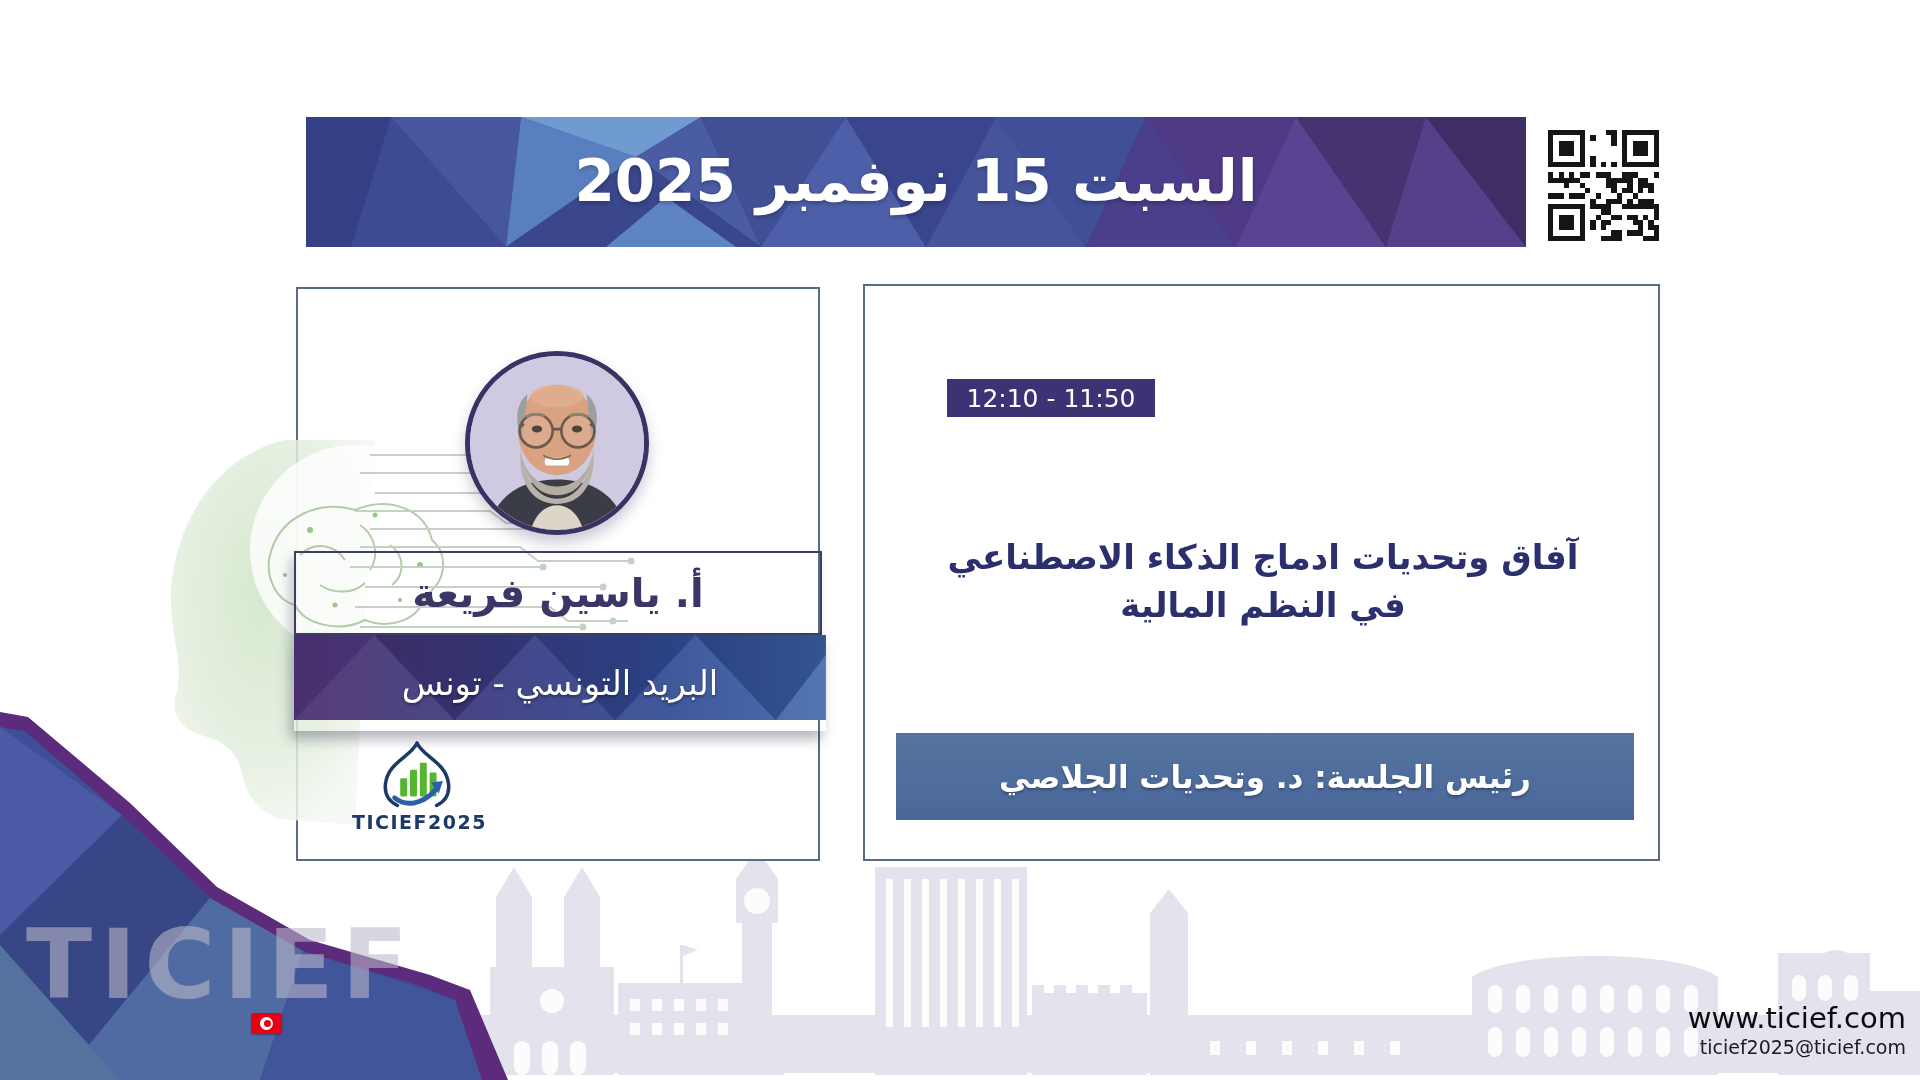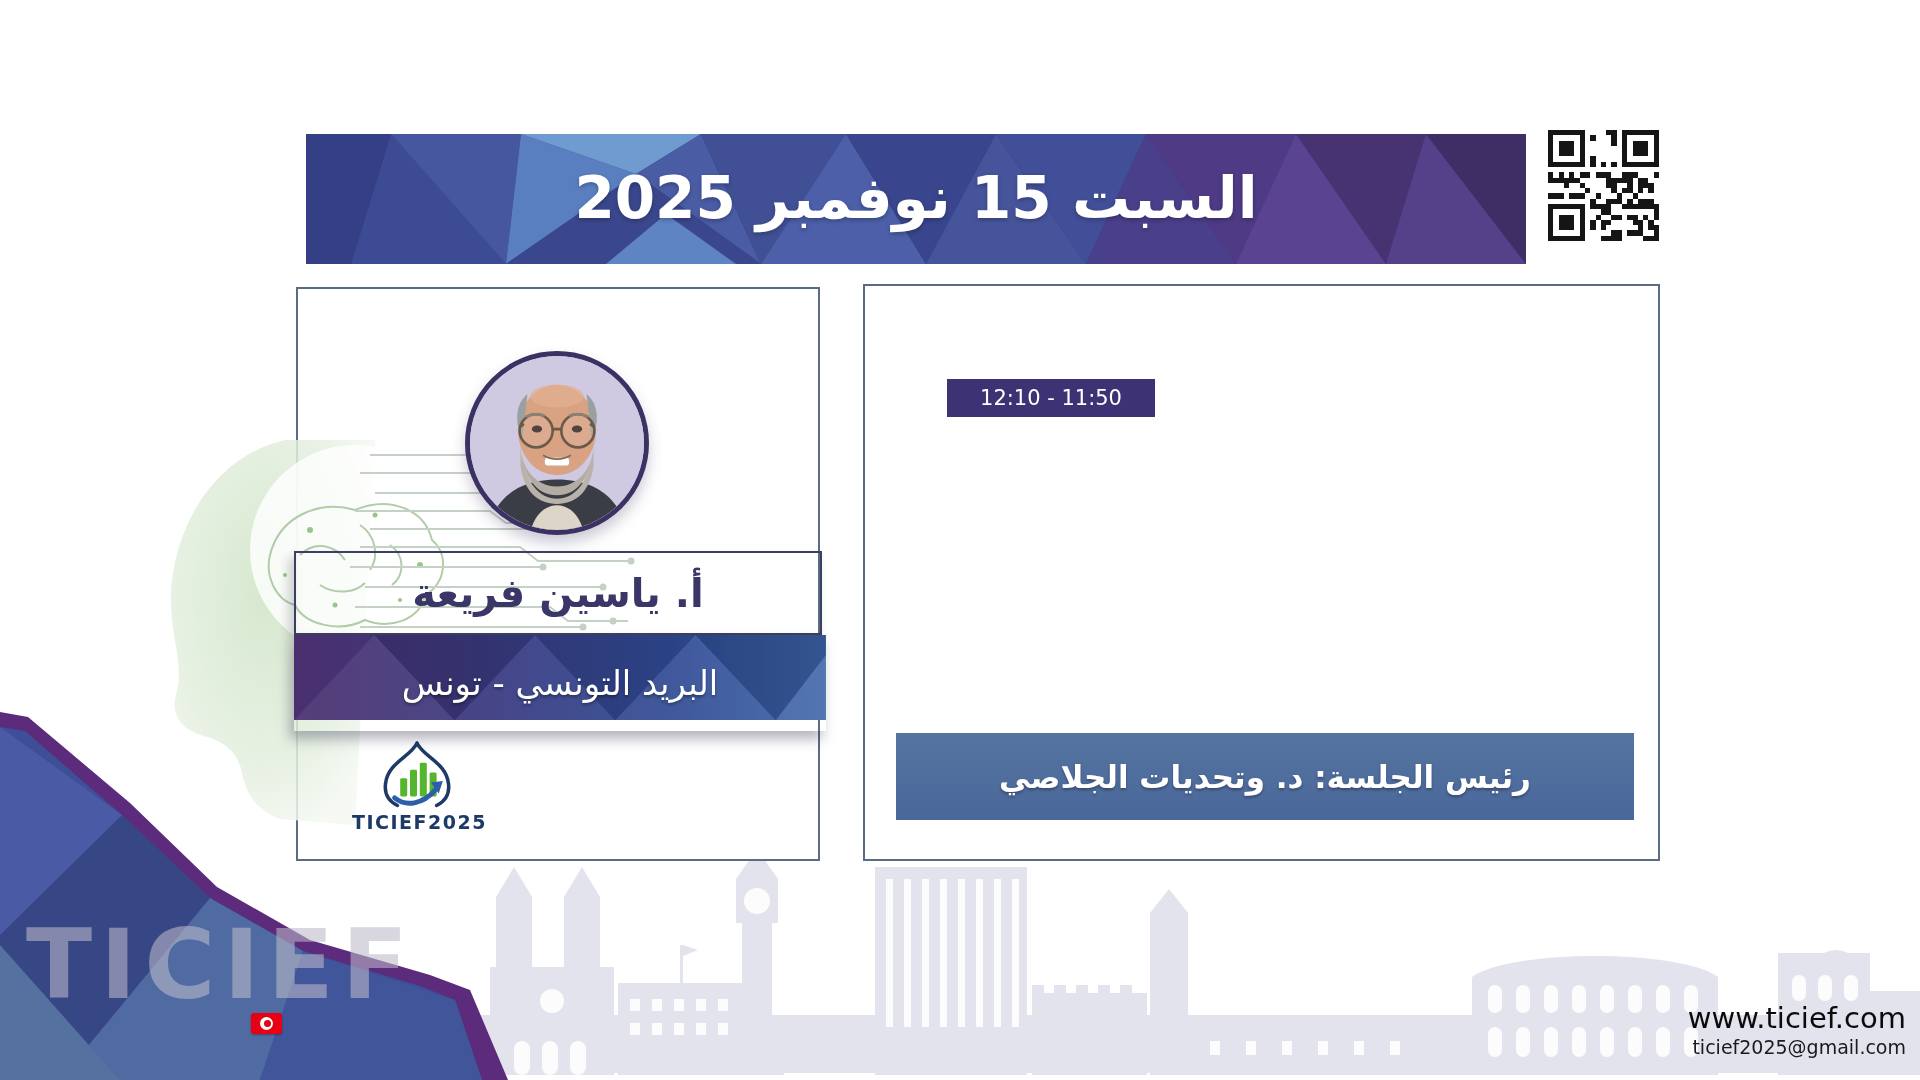--- a/index.html
+++ b/index.html
@@ -19,21 +19,21 @@
     color:rgba(188,184,200,0.58);line-height:1;
   }
   .flag{
     left:251px;top:1013px;width:31px;height:21px;background:#e70013;
     border-radius:3px;box-shadow:0 1px 2px rgba(0,0,0,.3);
   }
   .flag .disc{position:absolute;left:9px;top:4px;width:13px;height:13px;border-radius:50%;background:#fff;}
   .flag .crescent{position:absolute;left:13px;top:7px;width:7px;height:7px;border-radius:50%;background:#e70013;}
 
   
-  .banner{left:306px;top:134px;width:1220px;height:128px;}
+  .banner{left:306px;top:117px;width:1220px;height:128px;}
   .banner svg{position:absolute;inset:0;}
   .banner .date{
     position:absolute;inset:0;display:flex;align-items:center;justify-content:center;
     color:#ffffff;font-size:58px;font-weight:bold;text-shadow:0 2px 4px rgba(0,0,0,.25);
   }
 
   
   .qr{
     left:1545px;top:127px;width:117px;height:117px;background:#ffffff;
     display:grid;grid-template-columns:repeat(21,1fr);grid-template-rows:repeat(21,1fr);
@@ -69,21 +69,21 @@
     color:#ffffff;font-size:34px;text-shadow:0 2px 3px rgba(0,0,0,.35);
   }
   .logo{left:352px;top:739px;width:130px;text-align:center;}
   .logo svg{width:124px;height:70px;display:block;margin:0 auto;}
   .logo .logo-text{font-size:19px;font-weight:bold;color:#1d3a66;letter-spacing:1.5px;margin-top:2px;}
 
   
   .lecture-label{position:absolute;right:54px;top:84px;font-size:31px;font-weight:bold;color:#2b2f6e;}
   .time-badge{
     position:absolute;left:82px;top:93px;width:208px;height:38px;background:#3d3374;
-    color:#ffffff;font-size:21px;display:flex;align-items:center;justify-content:center;
+    color:#ffffff;font-size:25px;display:flex;align-items:center;justify-content:center;
   }
   .session-title{
     position:absolute;left:78px;top:248px;width:640px;text-align:center;
     font-size:34px;font-weight:bold;color:#2b2f6e;line-height:1.4;
   }
   .chair-bar{
     position:absolute;left:31px;top:447px;width:738px;height:87px;
     background:linear-gradient(#55749f,#4a679b);
     display:flex;align-items:center;justify-content:center;
     color:#ffffff;font-size:31px;font-weight:bold;text-shadow:0 2px 3px rgba(0,0,0,.3);
@@ -440,20 +440,21 @@
     <i style="grid-row-start: 21; grid-column-start: 12;"></i>
     <i style="grid-row-start: 21; grid-column-start: 13;"></i>
     <i style="grid-row-start: 21; grid-column-start: 14;"></i>
     <i style="grid-row-start: 21; grid-column-start: 19;"></i>
     <i style="grid-row-start: 21; grid-column-start: 20;"></i>
     <i style="grid-row-start: 21; grid-column-start: 21;"></i>
   </div>
 
 <div class="abs card session-card">
   <div class="time-badge" dir="ltr">12:10 - 11:50</div>
+  <div class="session-title" dir="rtl">آفاق وتحديات ادماج الذكاء الاصطناعي في النظم المالية</div>
   <div class="chair-bar" dir="rtl">رئيس الجلسة:  د. وتحديات الجلاصي</div>
 </div>
 
 <div class="abs card speaker-card"></div>
 
 <svg class="abs head-illu" viewBox="0 0 600 410">
   <defs>
     <radialGradient id="gHead" cx="45%" cy="40%" r="65%">
       <stop offset="0%" stop-color="#cfe4c6"></stop>
       <stop offset="70%" stop-color="#e4efdf"></stop>
@@ -569,14 +570,14 @@
     <rect x="64" y="34" width="10" height="48" rx="2" fill="#56b52e"></rect>
     <rect x="78" y="48" width="10" height="34" rx="2" fill="#56b52e"></rect>
     <path d="M28,84 C44,97 68,94 87,72" stroke="#2b5fa8" stroke-width="7" fill="none" stroke-linecap="round"></path>
     <polygon points="80,62 97,60 91,78" fill="#2b5fa8"></polygon>
   </svg>
   <div class="logo-text">TICIEF2025</div>
 </div>
 
 <div class="abs footer">
   <a href="#" class="website">www.ticief.com</a>
-  <a href="#" class="email">ticief2025@gmail.com</a>
+  <a href="#" class="email">ticief2025@ticief.com</a>
 </div>
 
 </body></html>

